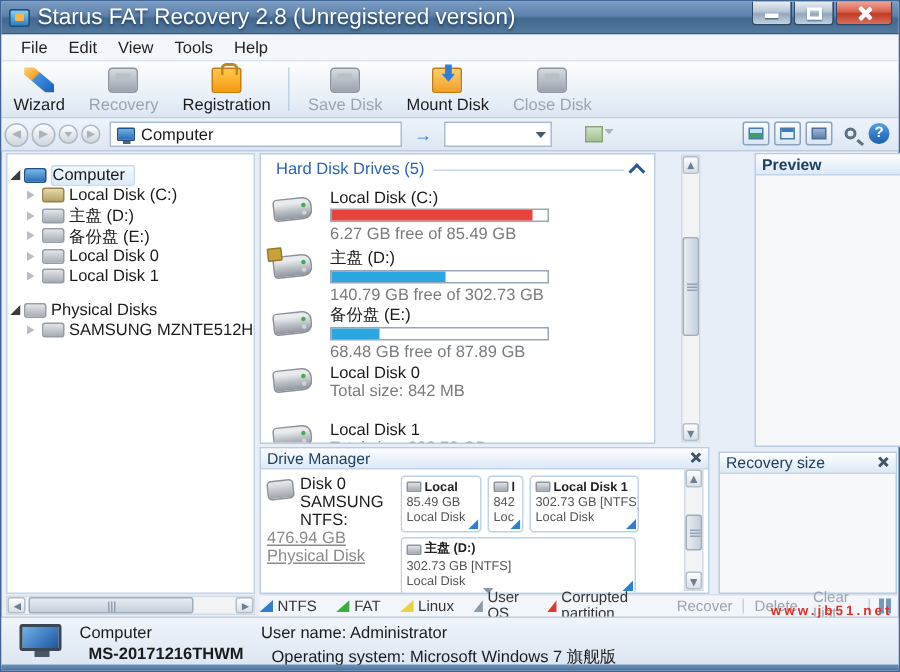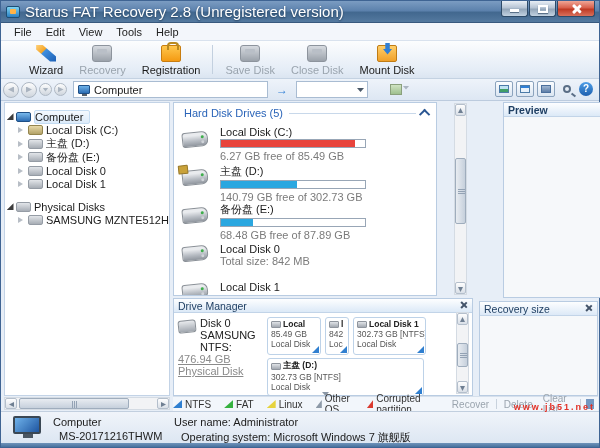--- a/index.html
+++ b/index.html
@@ -26,21 +26,21 @@
   .glyph-x::before { transform:rotate(45deg); } .glyph-x::after { transform:rotate(-45deg); }
 
   
   .menubar { position:absolute; left:0; top:22px; width:100%; height:18px; background:#f3f6fb;
     border-bottom:1px solid #d9e2ee; display:flex; align-items:center; padding-left:6px; }
   .menu-item { padding:1px 7px; color:#222; }
 
   
   .toolbar { position:absolute; left:0; top:40px; width:100%; height:38px;
     background:linear-gradient(#fcfdfe,#e4ecf6 80%,#dbe5f1); border-bottom:1px solid #c4d2e2;
-    display:flex; align-items:stretch; padding-left:20px; }
+    display:flex; align-items:stretch; padding-left:0; }
   .tbtn { display:flex; flex-direction:column; align-items:center; justify-content:center; padding:2px 8px 1px; }
   .tbtn .tlabel { margin-top:2px; }
   .tbtn.disabled .tlabel { color:#9aa4ae; }
   .tsep { width:1px; background:#c3d0df; margin:4px 4px; }
   .ticon { width:20px; height:17px; position:relative; }
   .icon-wand { background:linear-gradient(135deg,#ffd27a 0%,#f4a62a 35%,#3f8fe0 40%,#1c5fb4 100%); clip-path:polygon(0 0,30% 0,100% 70%,100% 100%,70% 100%,0 30%); }
   .icon-bag { background:linear-gradient(#ffc74d,#f49a12); border-radius:2px; border:1px solid #c87d10; }
   .icon-bag::before { content:""; position:absolute; left:5px; top:-4px; width:8px; height:6px; border:2px solid #b98a20; border-bottom:none; border-radius:4px 4px 0 0; }
   .icon-gdisk { background:linear-gradient(#d7dbe0,#9ba2ab); border-radius:3px; border:1px solid #8d949d; }
   .icon-gdisk::after { content:""; position:absolute; left:4px; top:3px; right:4px; height:4px; background:#b9bfc7; border-radius:1px; }
@@ -157,21 +157,21 @@
   .act-sep { width:1px; height:10px; background:#c8d2dd; margin:0 2px; }
   .act-icon { width:11px; height:10px; margin:0 4px; background:linear-gradient(90deg,#3f6fa8 45%,transparent 45%,transparent 55%,#3f6fa8 55%); opacity:.7; }
 
   
   .statusbar { position:absolute; left:0; top:410px; width:100%; height:33px;
     background:linear-gradient(#f0f4fa,#dce6f2); border-top:1px solid #c2cfdf; }
   .sb-icon { position:absolute; left:12px; top:4px; width:30px; height:22px; }
   .sb-screen { width:28px; height:18px; background:linear-gradient(135deg,#6fb2ea,#1e55a0); border:2px solid #3a4754; border-radius:2px; }
   .sb-stand { margin:0 auto; width:10px; height:4px; background:#4a5663; }
   .sb-col1 { position:absolute; left:52px; top:4px; }
-  .sb-col1 .line2 { margin-left:6px; margin-top:2px; }
+  .sb-col1 .line2 { margin-left:6px; margin-top:2px;font-weight:bold; }
   .sb-col2 { position:absolute; left:173px; top:4px; }
   .sb-col2 .line2 { margin-left:7px; margin-top:2px; }
 
   .bottom-border { position:absolute; left:0; bottom:0; width:100%; height:4px;
     background:linear-gradient(#6f93ba,#48719e); }
 
   
   .watermark { position:absolute; right:4px; top:401px; text-align:center; color:#e23127; z-index:50; }
   .wm-title { font-family:"Liberation Serif","DejaVu Serif",serif; font-size:23px; font-weight:bold; line-height:22px; letter-spacing:2px; }
   .wm-url { font-size:9px; font-weight:bold; letter-spacing:2px; color:#e23127; }
@@ -216,27 +216,27 @@
     </div>
     <div class="tbtn">
       <div class="ticon icon-bag"></div>
       <div class="tlabel">Registration</div>
     </div>
     <div class="tsep"></div>
     <div class="tbtn disabled">
       <div class="ticon icon-gdisk"></div>
       <div class="tlabel">Save Disk</div>
     </div>
+    <div class="tbtn">
+      <div class="ticon icon-mount"></div>
+      <div class="tlabel">Mount Disk</div>
+    </div>
     <div class="tbtn disabled">
       <div class="ticon icon-gdisk"></div>
       <div class="tlabel">Close Disk</div>
-    </div>
-    <div class="tbtn">
-      <div class="ticon icon-mount"></div>
-      <div class="tlabel">Mount Disk</div>
     </div>
   </div>
 
   <div class="addressbar">
     <div class="nav-circle">
         <div class="nav-arrow tri-left"></div>
       </div>
     <div class="nav-circle">
         <div class="nav-arrow tri-right"></div>
       </div>
@@ -514,21 +514,21 @@
     <div class="leg-item">
       <div class="leg-tri" style="background: rgb(53, 177, 63);"></div>
       <span>FAT</span>
     </div>
     <div class="leg-item">
       <div class="leg-tri" style="background: rgb(230, 211, 62);"></div>
       <span>Linux</span>
     </div>
     <div class="leg-item">
       <div class="leg-tri" style="background: rgb(141, 154, 168);"></div>
-      <span>Other OS</span>
+      <span>User OS</span>
     </div>
     <div class="leg-item">
       <div class="leg-tri" style="background: rgb(218, 59, 48);"></div>
       <span>Corrupted partition</span>
     </div>
     <div class="act-btn">Recover</div>
     <div class="act-sep"></div>
     <div class="act-btn">Delete</div>
     <div class="act-btn">Clear List</div>
     <div class="act-sep"></div>

